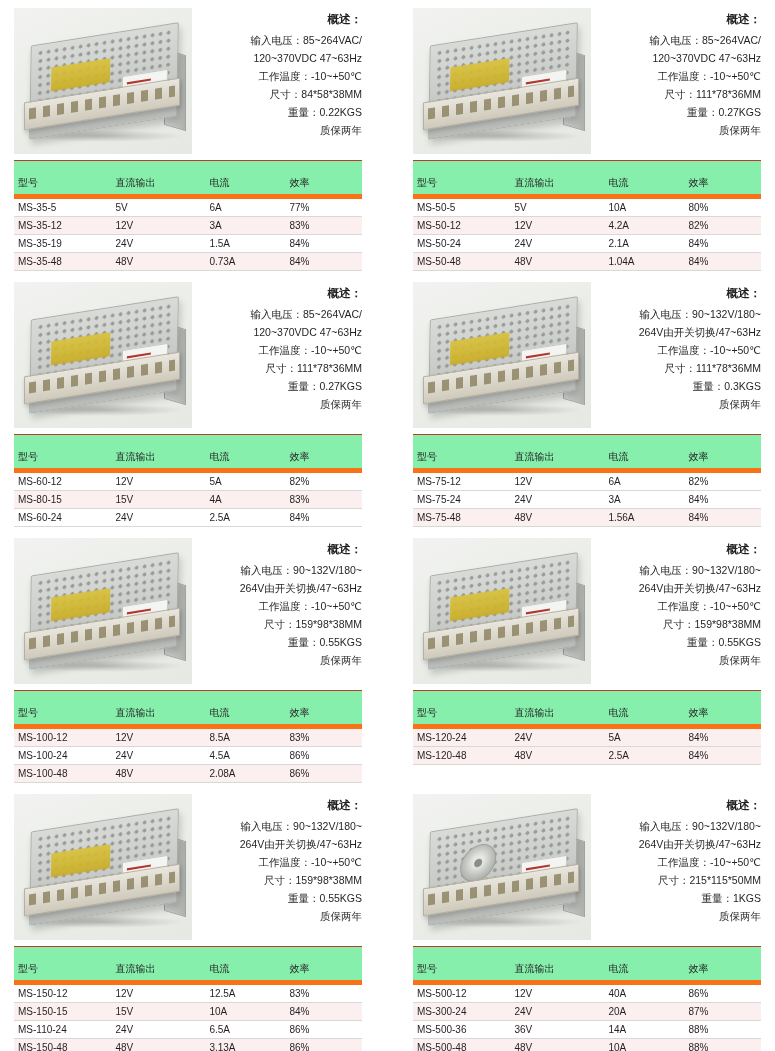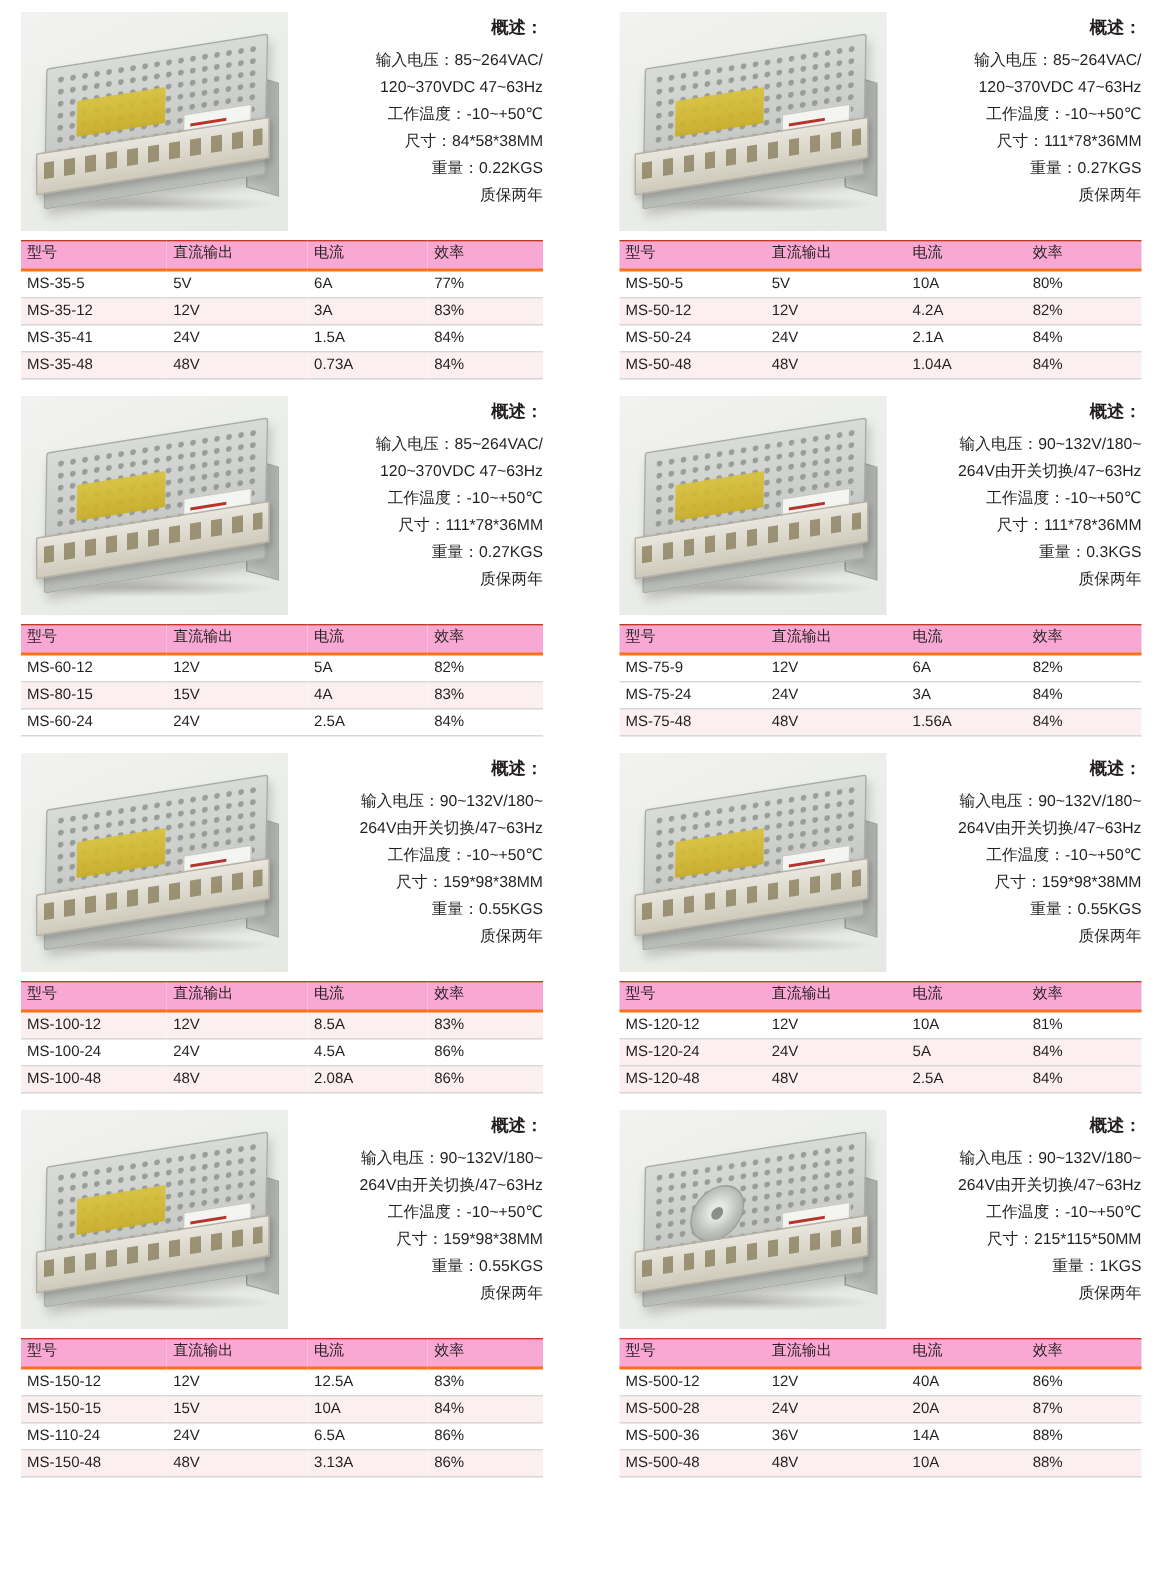--- a/index.html
+++ b/index.html
@@ -61,24 +61,24 @@
   }
   table.spec-table {
     width: 100%;
     border-collapse: collapse;
     margin-top: 4px;
     font-size: 10px;
   }
   table.spec-table th {
     font-weight: normal;
     text-align: left;
-    padding: 0 2px 4px 4px;
+    padding: 15px 2px 4px 4px;
     border-top: 1.6px solid #c0392b;
-    border-bottom: 2px solid #f97316;
-    background: #f9a8d4;
+    border-bottom: 5px solid #f97316;
+    background: #86efac;
   }
   table.spec-table td {
     padding: 3px 2px 3px 4px;
     border-bottom: 1px solid #d8d8d8;
   }
   table.spec-table tr.alt td {
     background: #fbf0ef;
   }
   table.spec-table col.c1 { width: 28%; }
   table.spec-table col.c2 { width: 27%; }
@@ -251,21 +251,21 @@
               <td>6A</td>
               <td>77%</td>
             </tr>
             <tr class="alt">
               <td>MS-35-12</td>
               <td>12V</td>
               <td>3A</td>
               <td>83%</td>
             </tr>
             <tr>
-              <td>MS-35-41</td>
+              <td>MS-35-19</td>
               <td>24V</td>
               <td>1.5A</td>
               <td>84%</td>
             </tr>
             <tr class="alt">
               <td>MS-35-48</td>
               <td>48V</td>
               <td>0.73A</td>
               <td>84%</td>
             </tr>
@@ -434,21 +434,21 @@
           <thead>
             <tr>
               <th>型号</th>
               <th>直流输出</th>
               <th>电流</th>
               <th>效率</th>
             </tr>
           </thead>
           <tbody>
             <tr>
-              <td>MS-75-9</td>
+              <td>MS-75-12</td>
               <td>12V</td>
               <td>6A</td>
               <td>82%</td>
             </tr>
             <tr>
               <td>MS-75-24</td>
               <td>24V</td>
               <td>3A</td>
               <td>84%</td>
             </tr>
@@ -555,26 +555,20 @@
           </colgroup>
           <thead>
             <tr>
               <th>型号</th>
               <th>直流输出</th>
               <th>电流</th>
               <th>效率</th>
             </tr>
           </thead>
           <tbody>
-            <tr>
-              <td>MS-120-12</td>
-              <td>12V</td>
-              <td>10A</td>
-              <td>81%</td>
-            </tr>
             <tr class="alt">
               <td>MS-120-24</td>
               <td>24V</td>
               <td>5A</td>
               <td>84%</td>
             </tr>
             <tr class="alt">
               <td>MS-120-48</td>
               <td>48V</td>
               <td>2.5A</td>
@@ -690,21 +684,21 @@
             </tr>
           </thead>
           <tbody>
             <tr>
               <td>MS-500-12</td>
               <td>12V</td>
               <td>40A</td>
               <td>86%</td>
             </tr>
             <tr class="alt">
-              <td>MS-500-28</td>
+              <td>MS-300-24</td>
               <td>24V</td>
               <td>20A</td>
               <td>87%</td>
             </tr>
             <tr>
               <td>MS-500-36</td>
               <td>36V</td>
               <td>14A</td>
               <td>88%</td>
             </tr>

